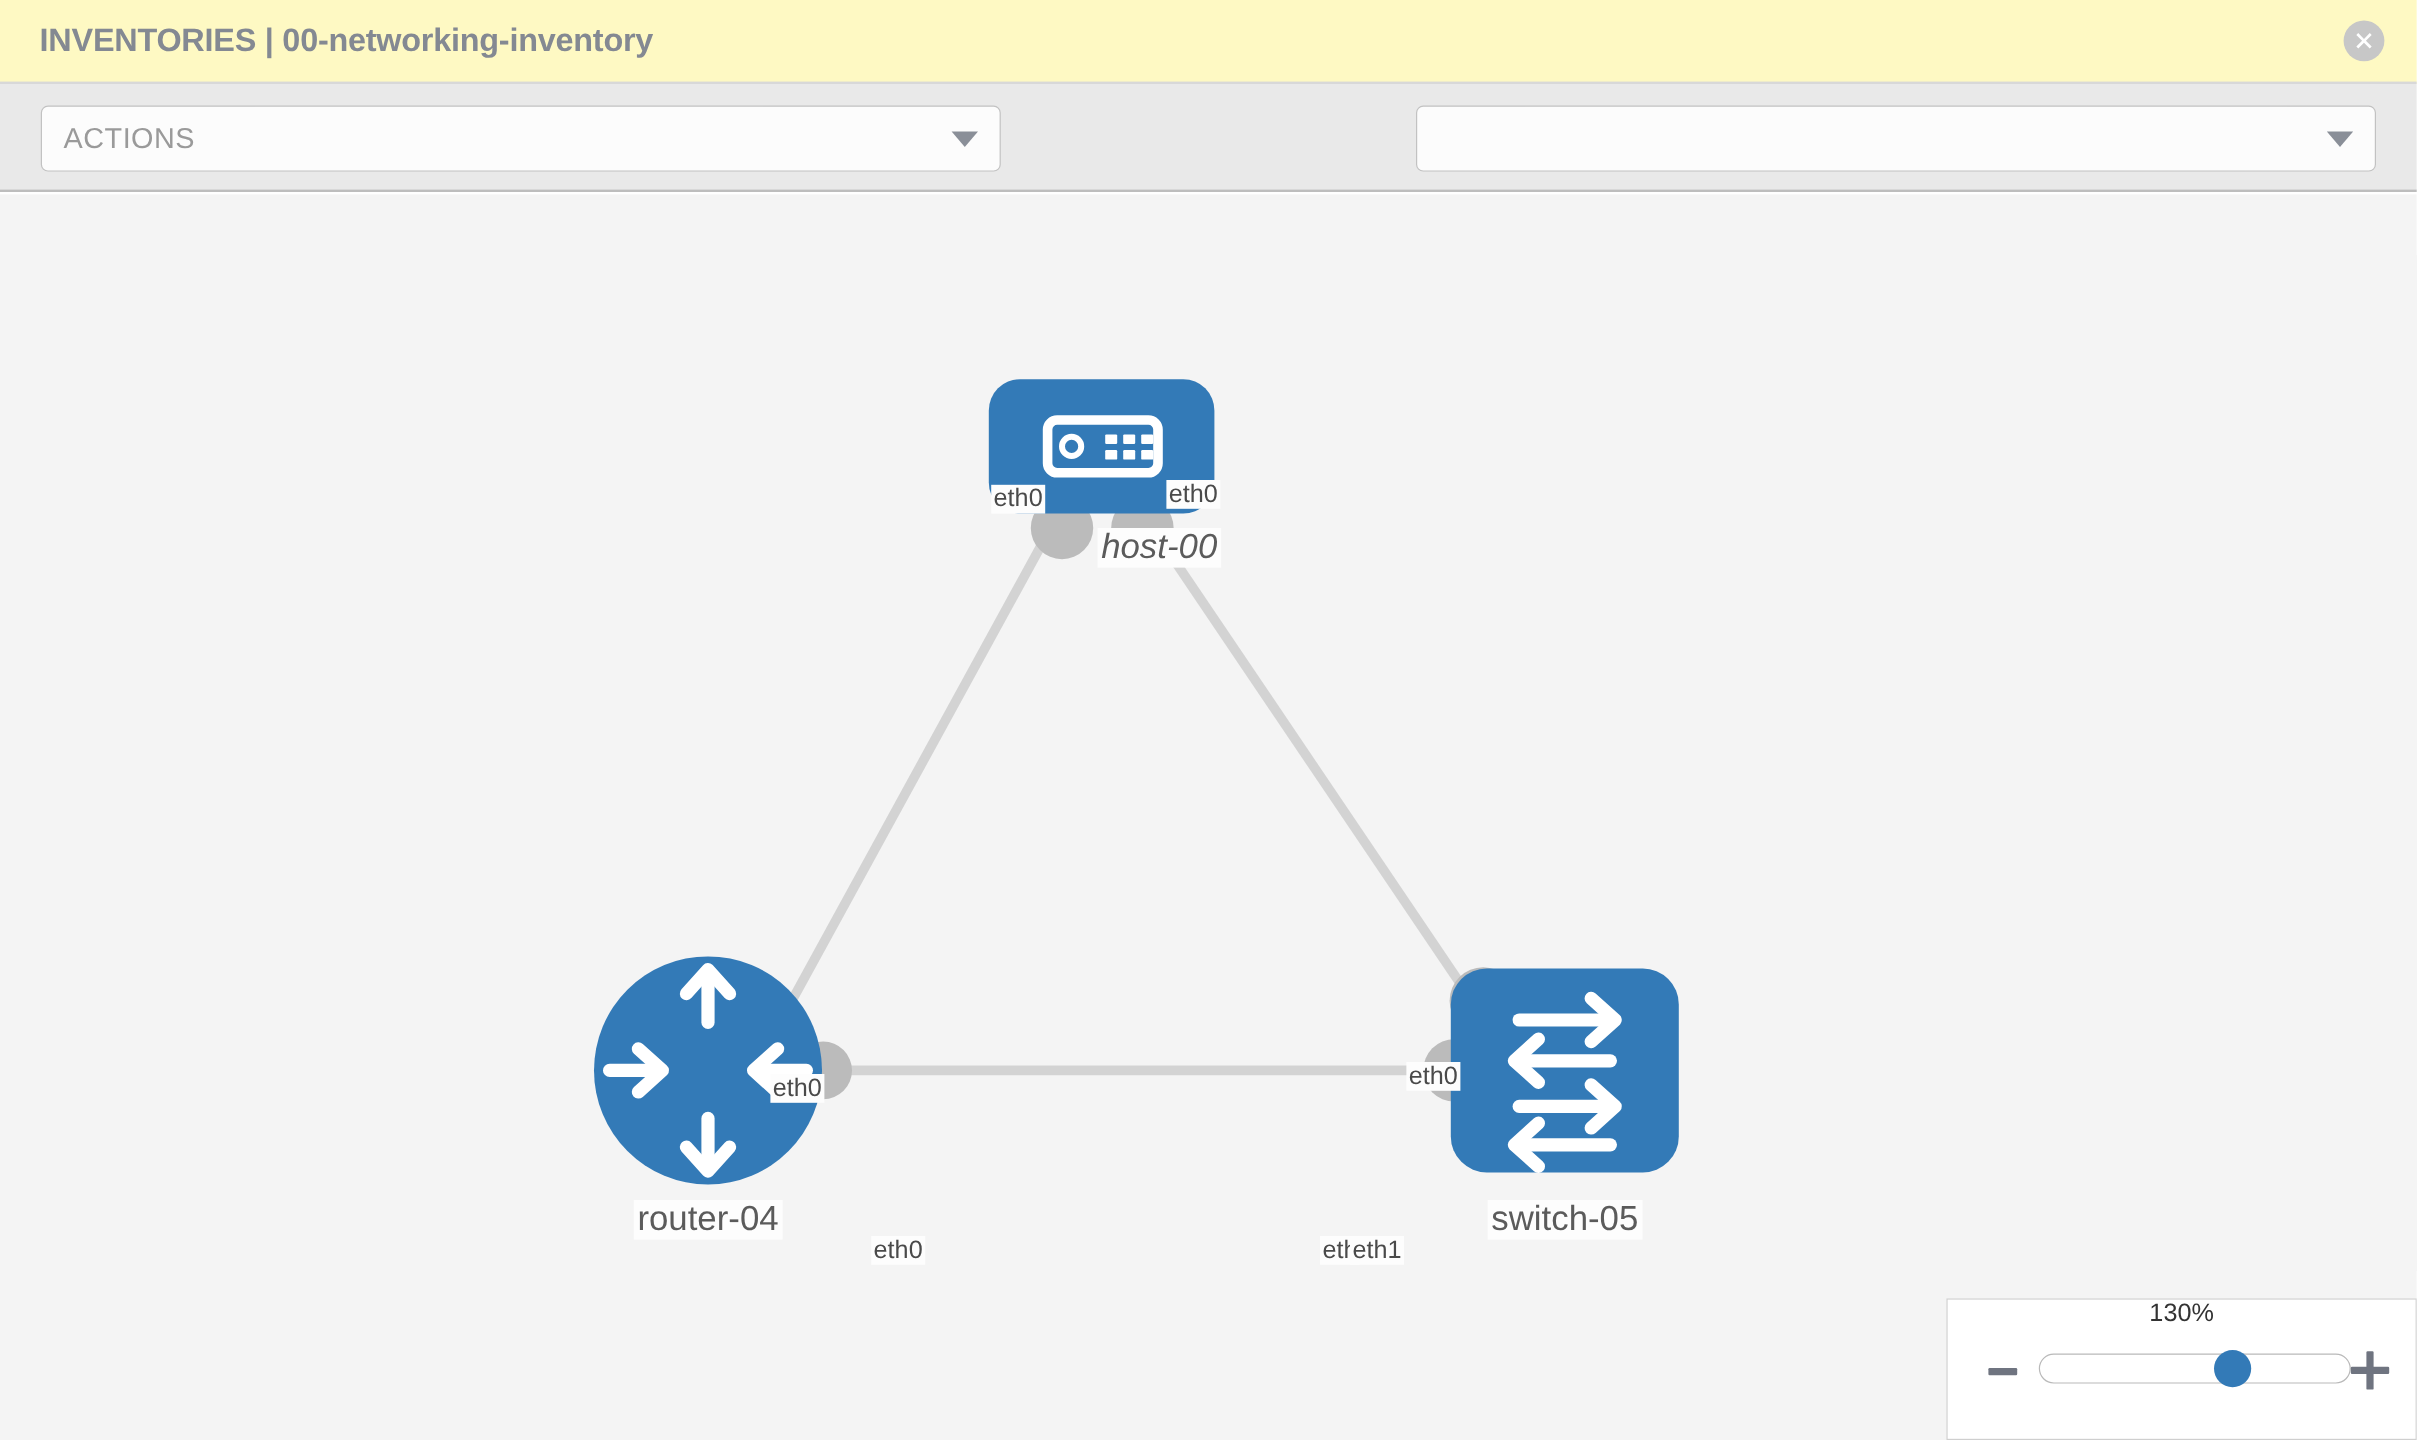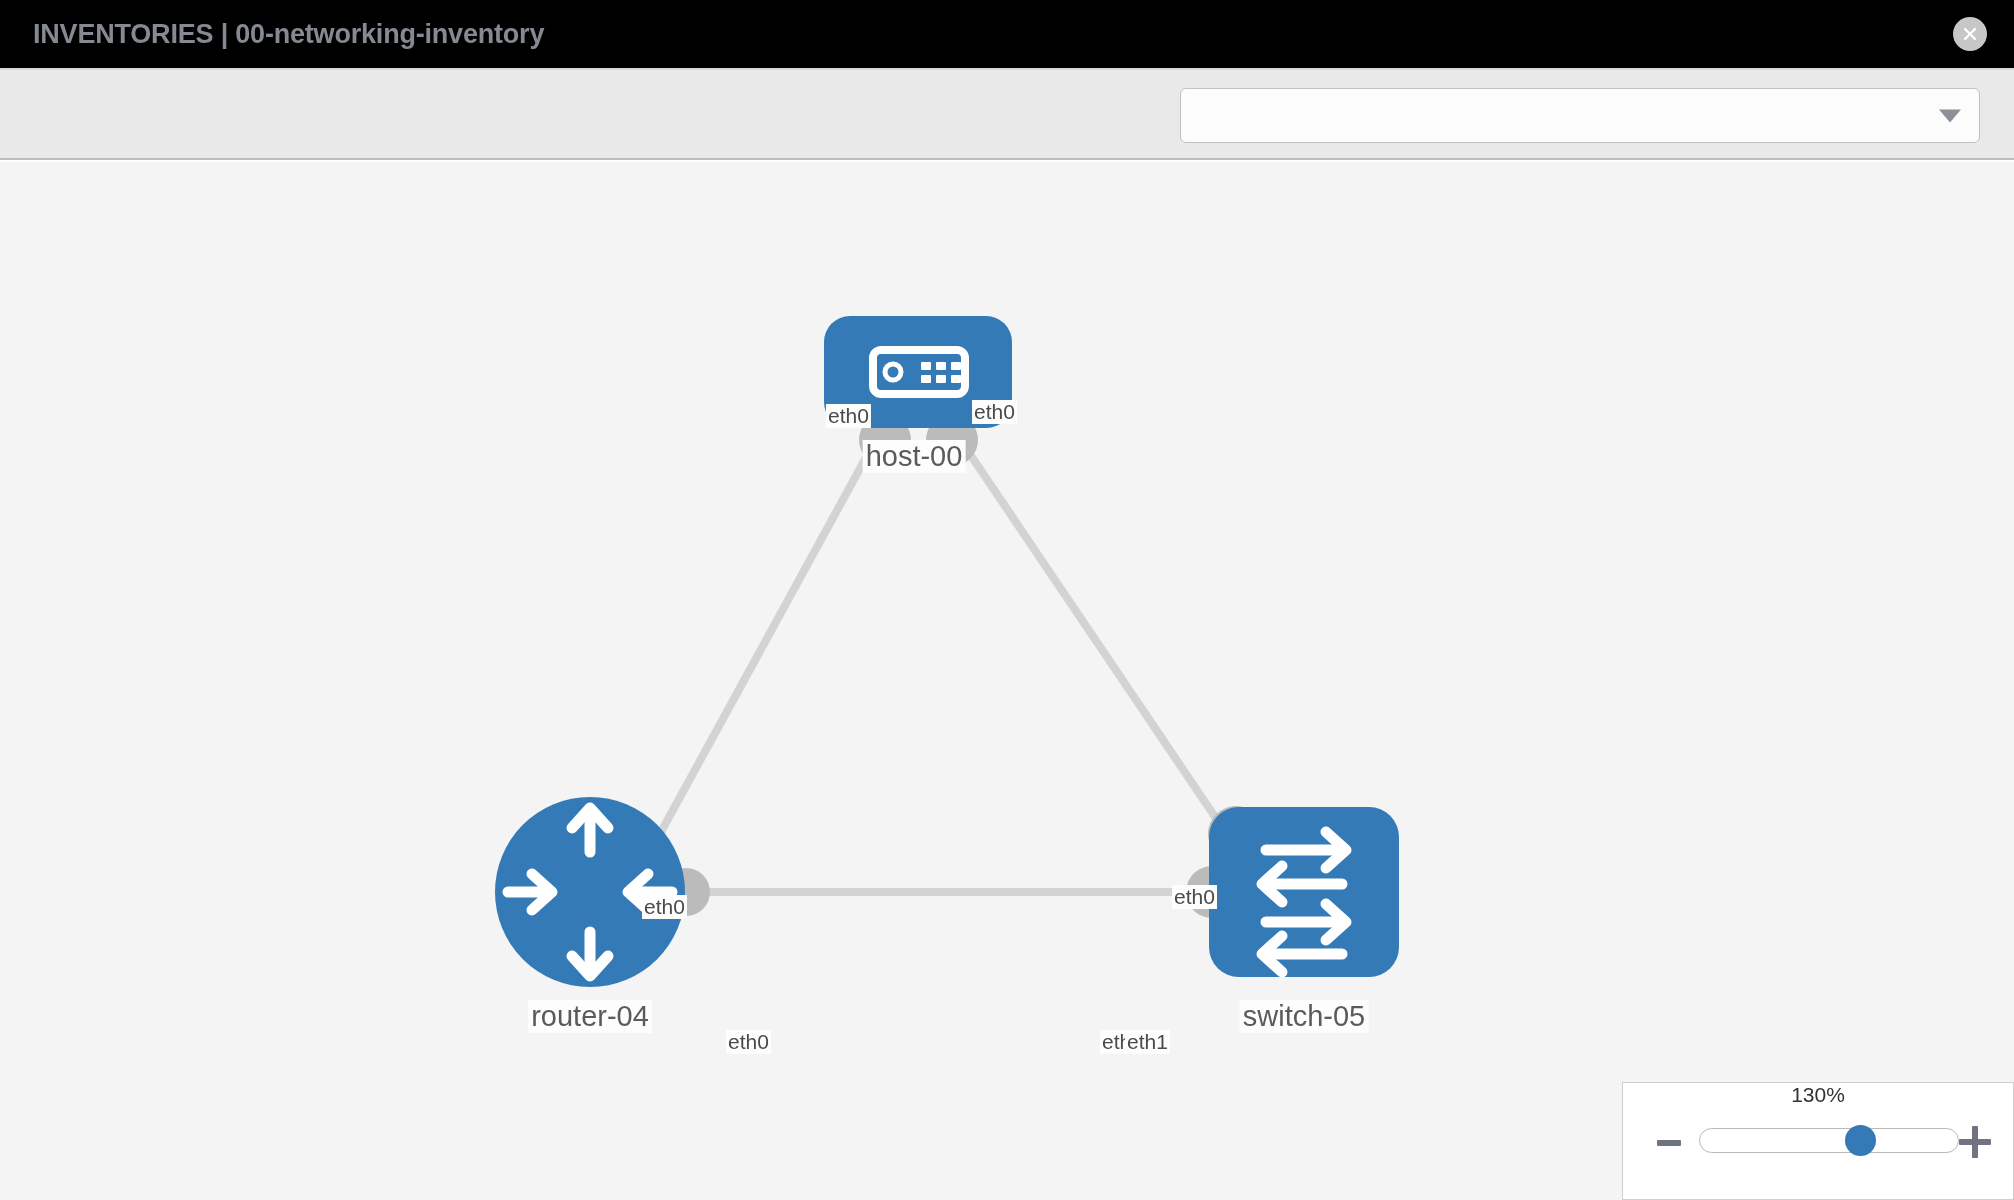--- a/index.html
+++ b/index.html
@@ -18,21 +18,21 @@
     height: 1200px;
     background: #ffffff;
   }
 
   
   .header {
     position: absolute;
     left: 0; top: 0;
     width: 2014px;
     height: 70px;
-    background: #000000;
+    background: #fef9c3;
     border-bottom: 2px solid #d8d8d8;
     padding-left: 40px;
   }
   .header-title {
     position: absolute;
     left: 33px;
     top: 50%;
     transform: translateY(-50%);
     font-size: 27px;
     font-weight: bold;
@@ -261,20 +261,24 @@
 
     <div class="close-btn">
       <svg width="20" height="20" viewBox="0 0 20 20" aria-hidden="true">
         <path d="M5.2 3.6 L10 8.4 L14.8 3.6 L16.4 5.2 L11.6 10 L16.4 14.8 L14.8 16.4 L10 11.6 L5.2 16.4 L3.6 14.8 L8.4 10 L3.6 5.2 Z" fill="#ffffff"></path>
       </svg>
     </div>
   </div>
 
   <div class="toolbar">
 
+    <div class="actions-select">
+      <span class="actions-label">ACTIONS</span>
+      <span class="caret"></span>
+    </div>
 
     <div class="tool-icon wrench">
       <svg width="34" height="34" viewBox="0 0 32 32" aria-hidden="true">
         <path d="M25.8 4.2 a9 9 0 0 0 -11.6 11.2 L4.6 25 a2.6 2.6 0 0 0 0 3.6 l0.6 0.6 a2.6 2.6 0 0 0 3.6 0 l9.6 -9.6 a9 9 0 0 0 11.2 -11.6 l-5 5 l-4.4 -1.2 l-1.2 -4.4 z" fill="#7b8189"></path>
       </svg>
     </div>
 
     <div class="tool-icon key">
       <svg width="34" height="34" viewBox="0 0 32 32" aria-hidden="true">
         <circle cx="11" cy="11.5" r="7.6" fill="none" stroke="#7b8189" stroke-width="3.4"></circle>
@@ -368,21 +372,21 @@
     <div class="edge-label" style="left:642px; top:733px;">eth0</div>
 
     <div class="edge-label" style="left:1172px; top:723px;">eth0</div>
 
     <div class="edge-label" style="left:726px; top:868px;">eth0</div>
 
     <div class="edge-label" style="left:1100px; top:868px;">eth</div>
 
     <div class="edge-label" style="left:1125px; top:868px;">eth1</div>
 
-    <div class="node-label" style="left:914px; top:278px;">host-00</div>
+    <div class="node-label" style="left:966px; top:278px;font-style:italic;">host-00</div>
 
     <div class="node-label" style="left:590px; top:838px;">router-04</div>
 
     <div class="node-label" style="left:1304px; top:838px;">switch-05</div>
   </div>
 
   <div class="zoom-panel">
     <div class="zoom-value">130%</div>
 
     <div class="zoom-minus"></div>

